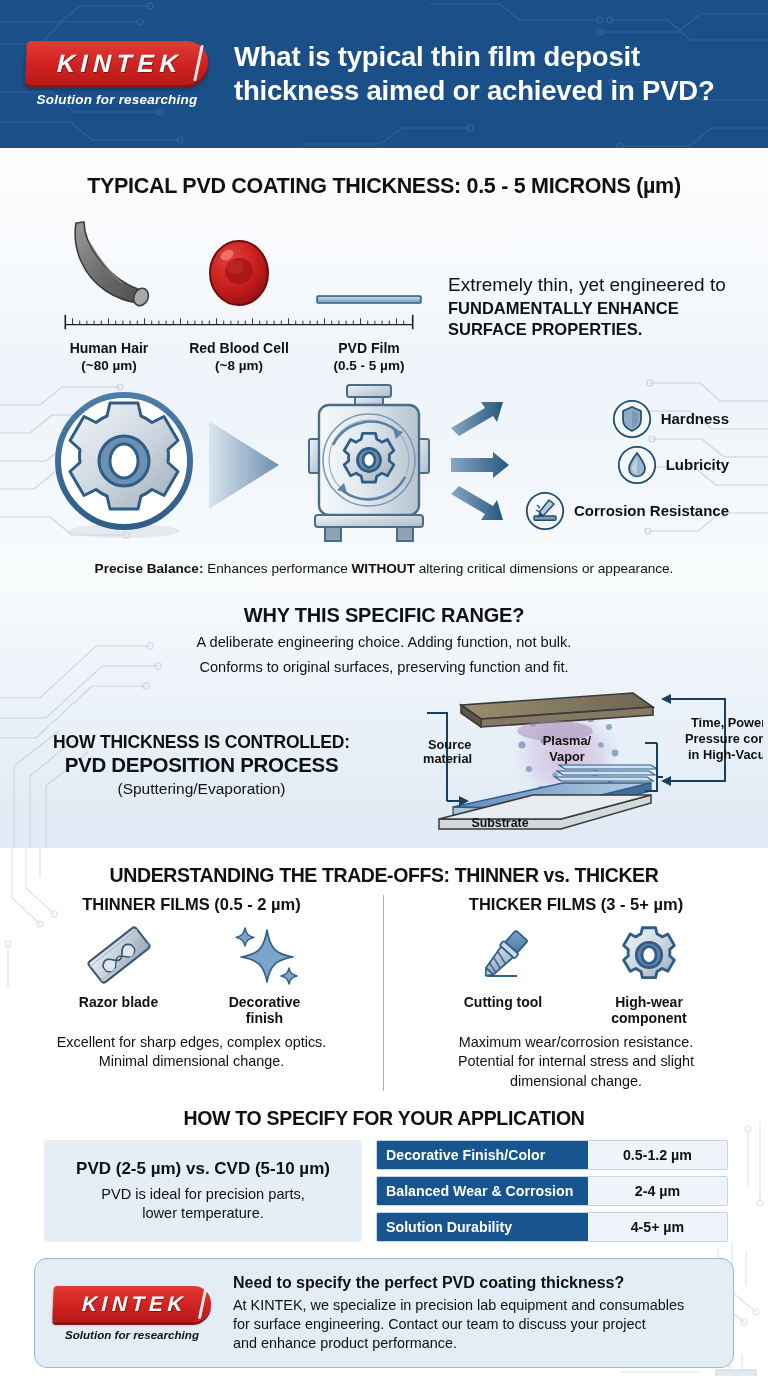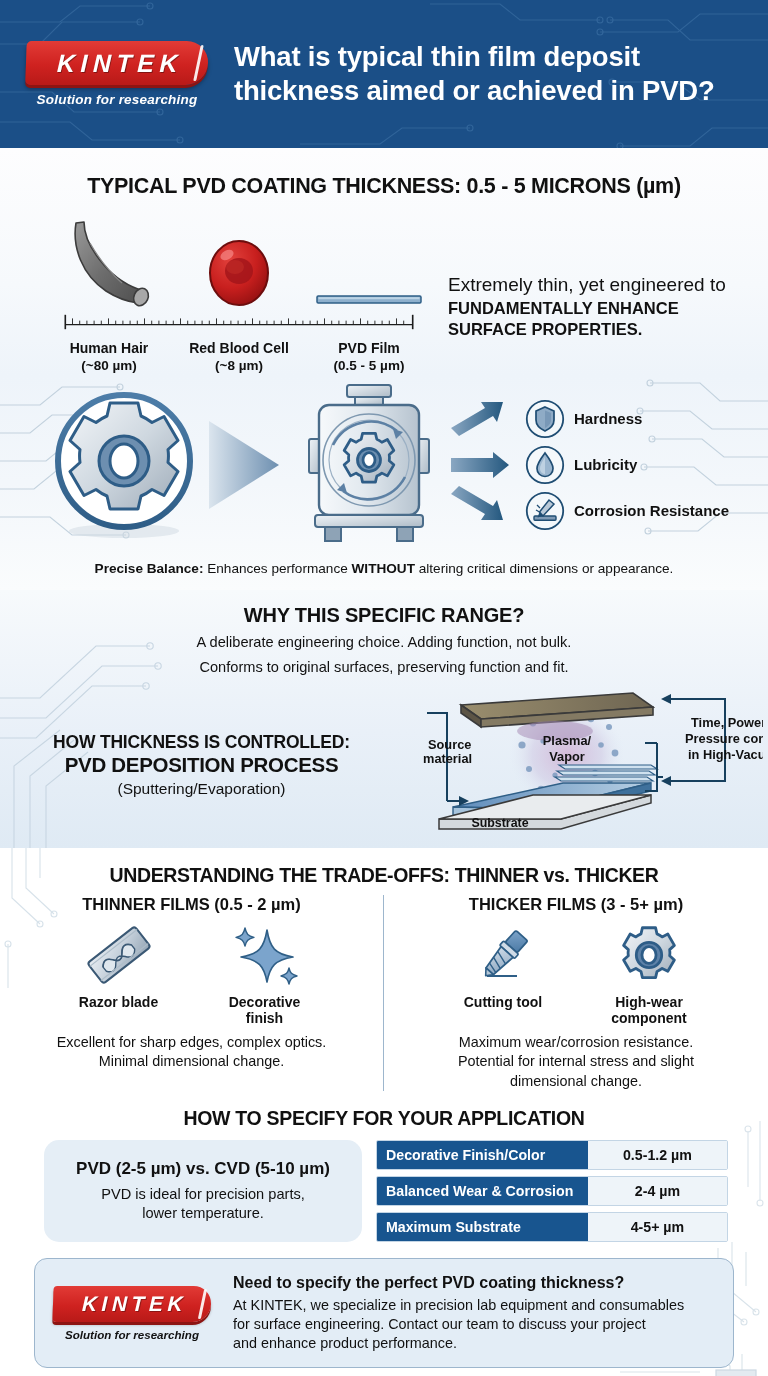--- a/index.html
+++ b/index.html
@@ -75,21 +75,21 @@
   .scale-lab .n { font-size: 14px; font-weight: 700; color: #111; display:block; line-height:1.3; }
   .scale-lab .u { font-size: 13.5px; font-weight: 700; color: #111; display:block; line-height:1.3; }
   .scale-right { flex: 1; padding-left: 14px; padding-bottom: 34px; }
   .sr-l1 { font-size: 19px; color: #111; line-height: 1.35; }
   .sr-l2 { font-size: 16.5px; font-weight: 700; color: #111; line-height: 1.3; }
 
   
   .sec2 { background: linear-gradient(180deg,#eef4fa 0%, #f3f7fb 50%, #fafcfd 100%); padding-top: 6px; }
   .flow { display: flex; align-items: center; justify-content: center; height: 168px; position: relative; z-index: 2; }
   .benefits { margin-left: 10px; }
-  .benefit { display: flex; align-items: center; height: 46px; }
+  .benefit { display: flex; align-items: center; height: 46px; justify-content: flex-end; }
   .benefit .blabel { font-size: 15px; font-weight: 700; color: #111; margin-left: 9px; }
   .precise {
     text-align: center; font-size: 13.6px; color: #111; padding: 12px 0 14px;
     position: relative; z-index: 2;
   }
   .precise b { font-weight: 700; }
 
   
   .sec3 { background: linear-gradient(180deg,#f7fafc 0%, #e9f0f8 55%, #dfeaf4 100%); padding-top: 14px; position: relative; }
   .why-title { text-align: center; font-size: 20px; font-weight: 700; color: #111; letter-spacing:-.2px; }
@@ -111,21 +111,21 @@
   .to-icons { display: flex; justify-content: center; gap: 34px; margin-top: 10px; }
   .to-ic { width: 112px; }
   .to-ic .cap { font-size: 14px; font-weight: 700; color: #111; margin-top: 4px; }
   .to-body { font-size: 14.4px; color: #111; line-height: 1.35; margin-top: 7px; }
 
   
   .sec5 { padding-top: 16px; background: #ffffff; position: relative; }
   .sp-title { text-align: center; font-size: 19.5px; font-weight: 700; color: #111; letter-spacing:-.3px; }
   .sp-row { display: flex; gap: 14px; padding: 10px 40px 0 44px; align-items: stretch; }
   .sp-left {
-    width: 318px; background: #e5eef6; border-radius: 15px;
+    width: 318px; background: #e5eef6; border-radius: 3px;
     display: flex; flex-direction: column; align-items: center; justify-content: center;
     padding: 10px 8px;
   }
   .sp-l1 { font-size: 17px; font-weight: 700; color: #111; text-align:center; }
   .sp-l2 { font-size: 14.6px; color: #111; text-align: center; line-height: 1.32; margin-top: 6px; }
   .sp-table { flex: 1; display: flex; flex-direction: column; gap: 6px; justify-content: center; }
   .sp-tr { display: flex; height: 30px; border: 1.2px solid #c3d5e5; border-radius: 2px; overflow: hidden; }
   .sp-k {
     flex: 1.45; background: #18558f; color: #ffffff;
     font-size: 14.2px; font-weight: 700; display: flex; align-items: center;
@@ -697,21 +697,21 @@
       <div class="sp-table">
         <div class="sp-tr">
           <div class="sp-k">Decorative Finish/Color</div>
           <div class="sp-v">0.5-1.2 µm</div>
         </div>
         <div class="sp-tr">
           <div class="sp-k">Balanced Wear &amp; Corrosion</div>
           <div class="sp-v">2-4 µm</div>
         </div>
         <div class="sp-tr">
-          <div class="sp-k">Maximum Substrate</div>
+          <div class="sp-k">Solution Durability</div>
           <div class="sp-v">4-5+ µm</div>
         </div>
       </div>
     </div>
   </div>
 
   <div class="sec sec6">
     <svg class="sec-bg-circuit" viewBox="0 0 768 161" preserveAspectRatio="none">
       <g stroke="#d9e3ea" stroke-width="1.1" fill="none">
         <path d="M718 6 V60 L744 80"></path>

